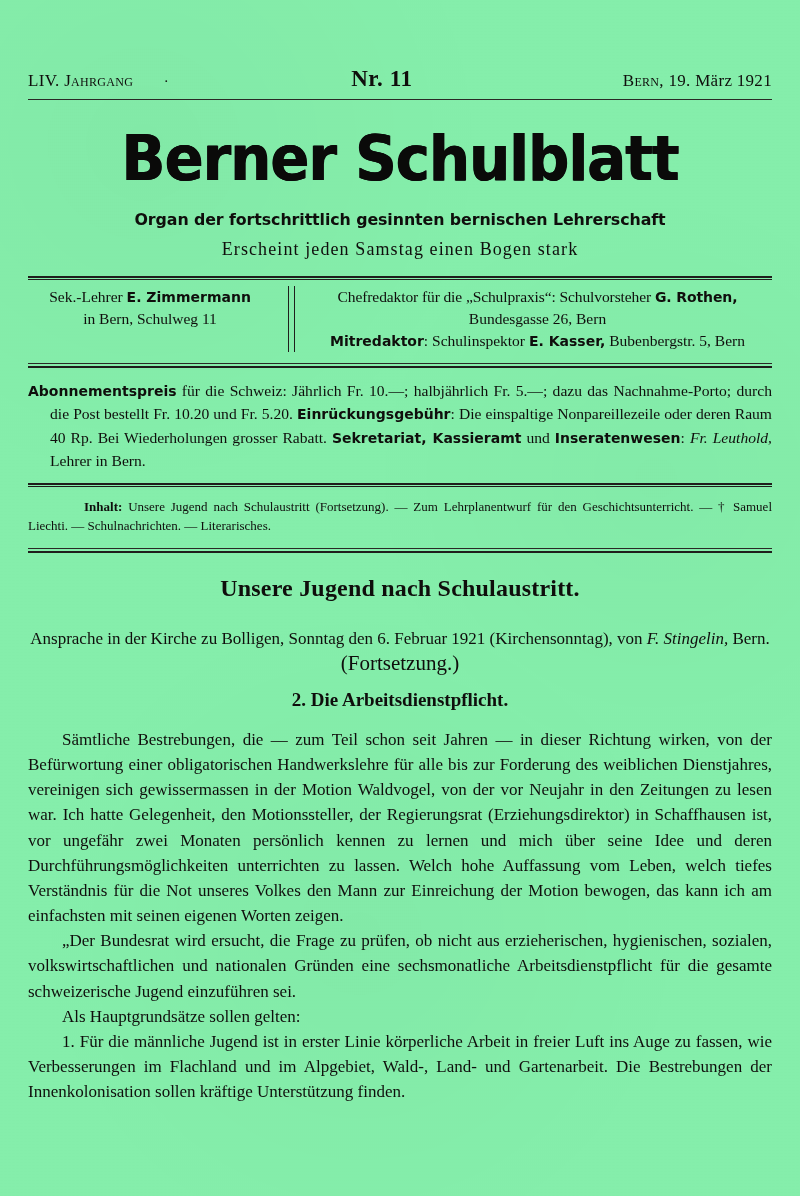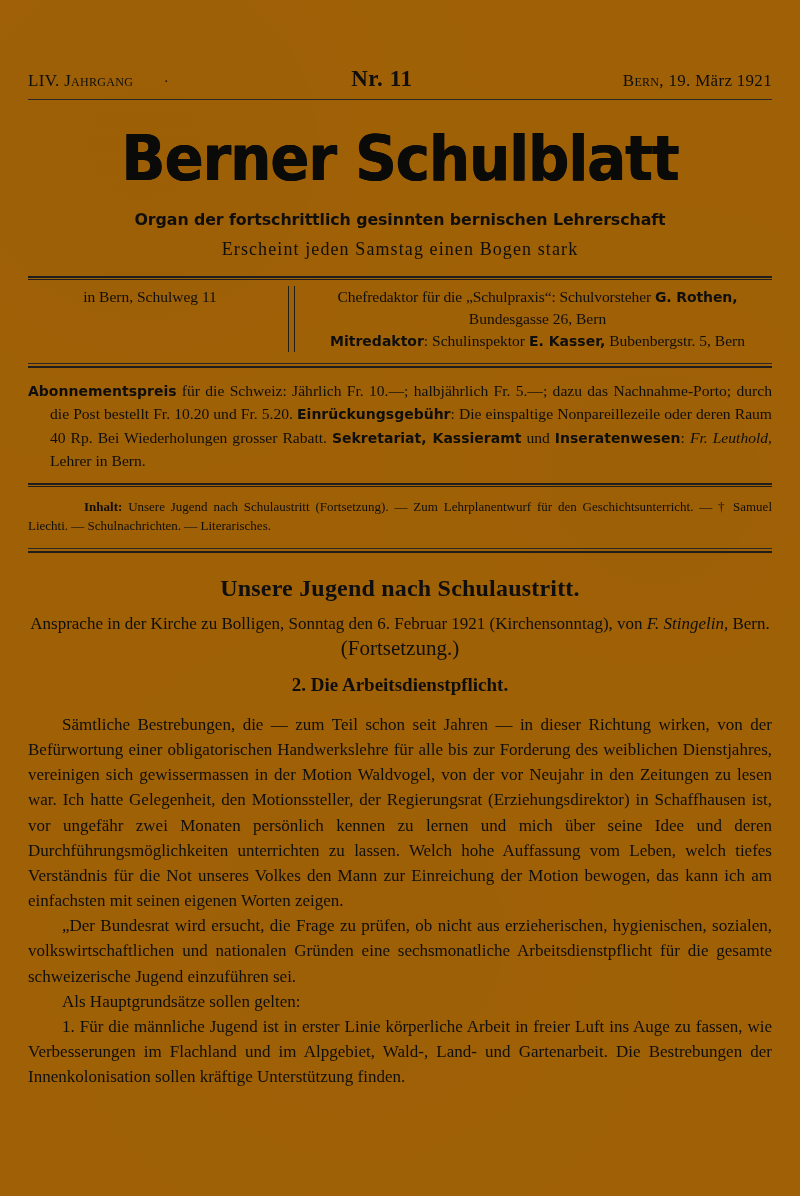--- a/index.html
+++ b/index.html
@@ -8,21 +8,21 @@
     background: #ffffff;
   }
   body {
     font-family: "Liberation Serif", serif;
   }
   .page {
     position: relative;
     width: 800px;
     height: 1196px;
     margin: 0 auto;
-    background: #a16207;
+    background: #86efac;
     overflow: hidden;
     box-sizing: border-box;
   }
   
   .page::before {
     content: "";
     position: absolute;
     inset: 0;
     pointer-events: none;
     z-index: 5;
@@ -191,21 +191,21 @@
     font-size: 24px;
     letter-spacing: .2px;
     margin: 0;
     font-family: "Liberation Serif", serif;
   }
   .art-byline {
     text-align: justify;
     text-align-last: center;
     font-size: 17px;
     line-height: 1.48;
-    margin-top: 9px;
+    margin-top: 24px;
   }
   .art-byline i { font-style: italic; }
   .art-cont {
     text-align: center;
     font-size: 21px;
   }
   .art-section {
     text-align: center;
     font-weight: bold;
     font-size: 19px;
@@ -247,20 +247,23 @@
     <div class="sub1">Organ der fortschrittlich gesinnten bernischen Lehrerschaft</div>
     <div class="sub2">Erscheint jeden Samstag einen Bogen stark</div>
 
     <div class="dbl-rule">
       <div class="a"></div>
         <div class="b"></div>
     </div>
 
     <div class="editors">
       <div class="ed-left">
+        <div>
+          <span>Sek.-Lehrer </span><b class="sans">E. Zimmermann</b>
+        </div>
         <div>in Bern, Schulweg 11</div>
       </div>
 
       <div class="ed-divider"></div>
 
       <div class="ed-right">
         <div class="r1">
           <span>Chefredaktor für die „Schulpraxis“: Schulvorsteher </span><b class="sans">G. Rothen,</b>
         </div>
         <div>Bundesgasse 26, Bern</div>

